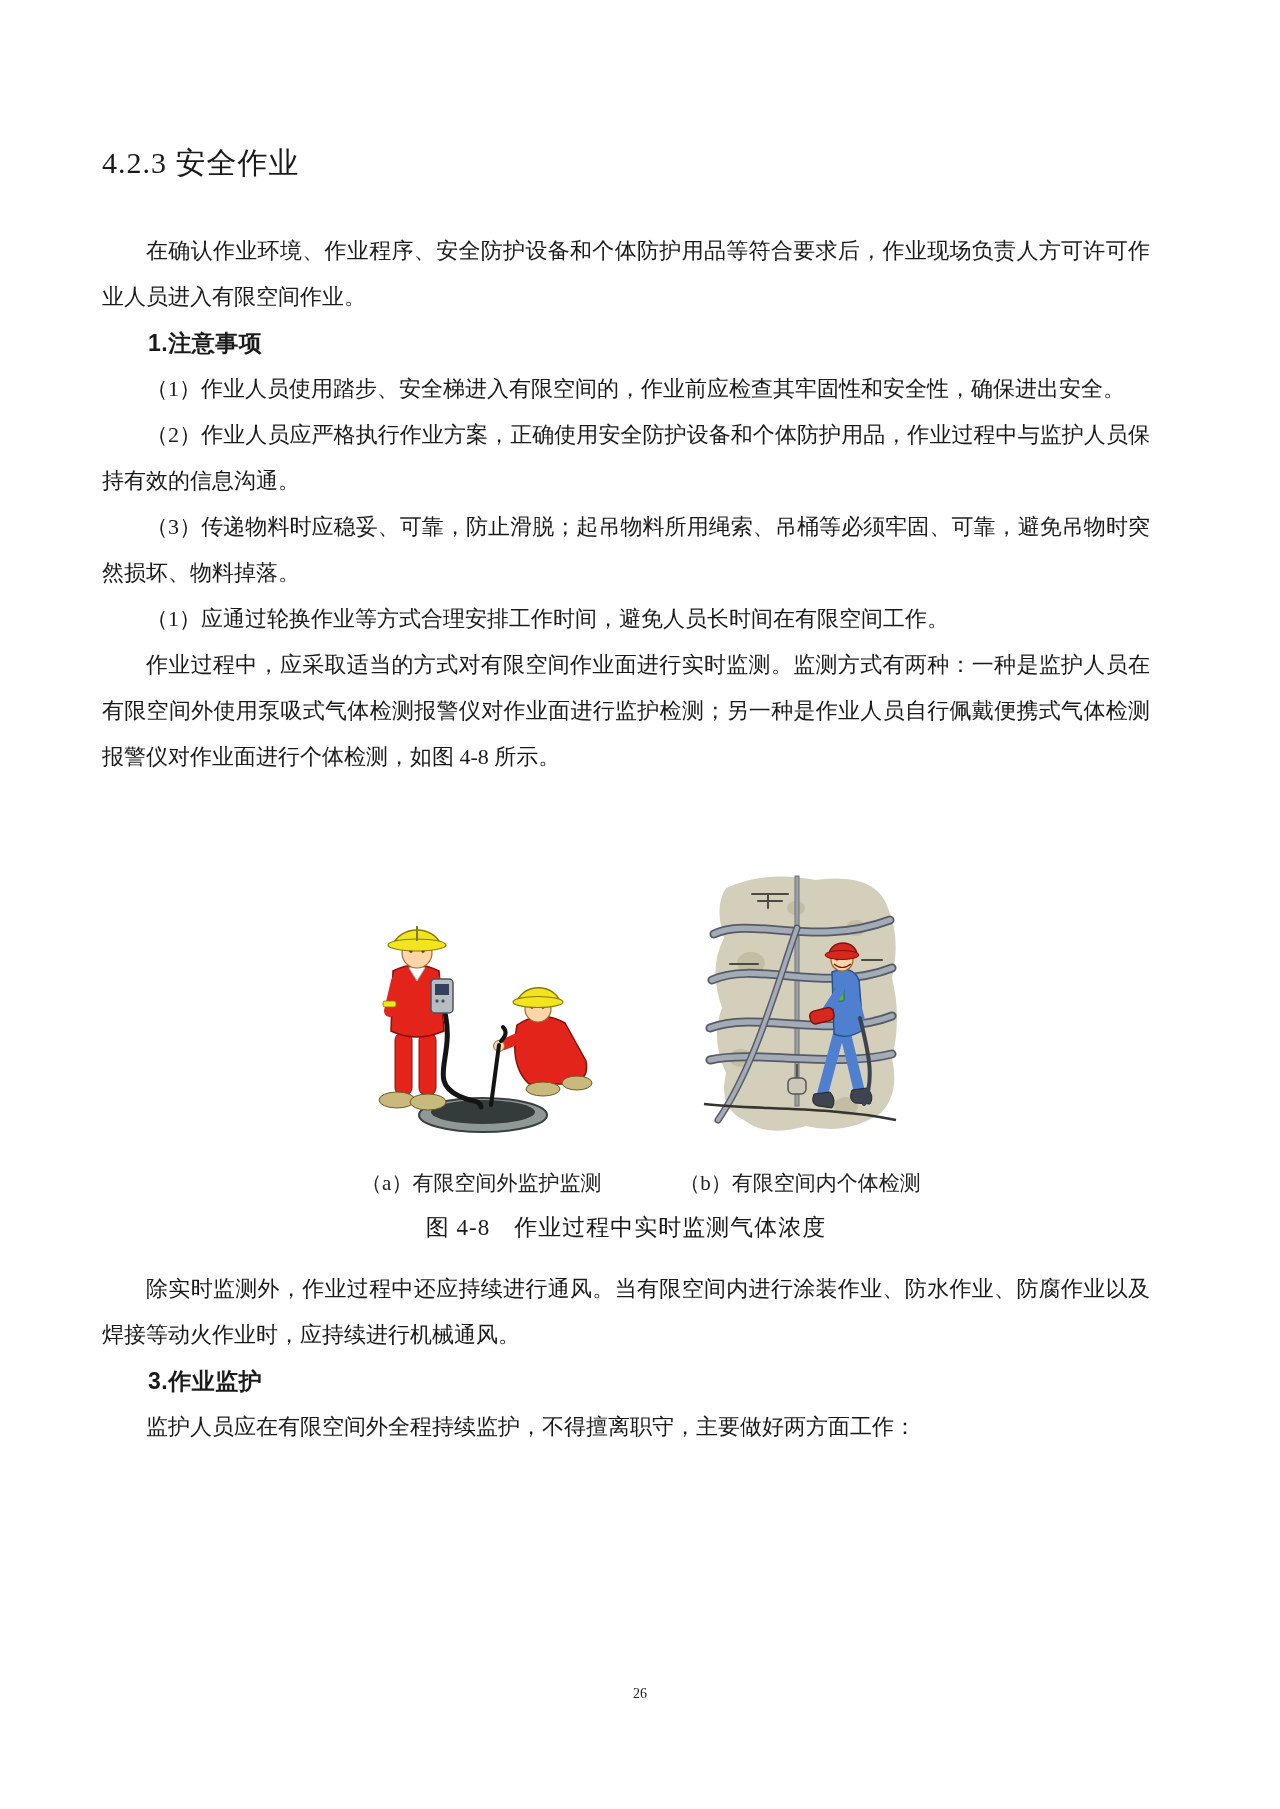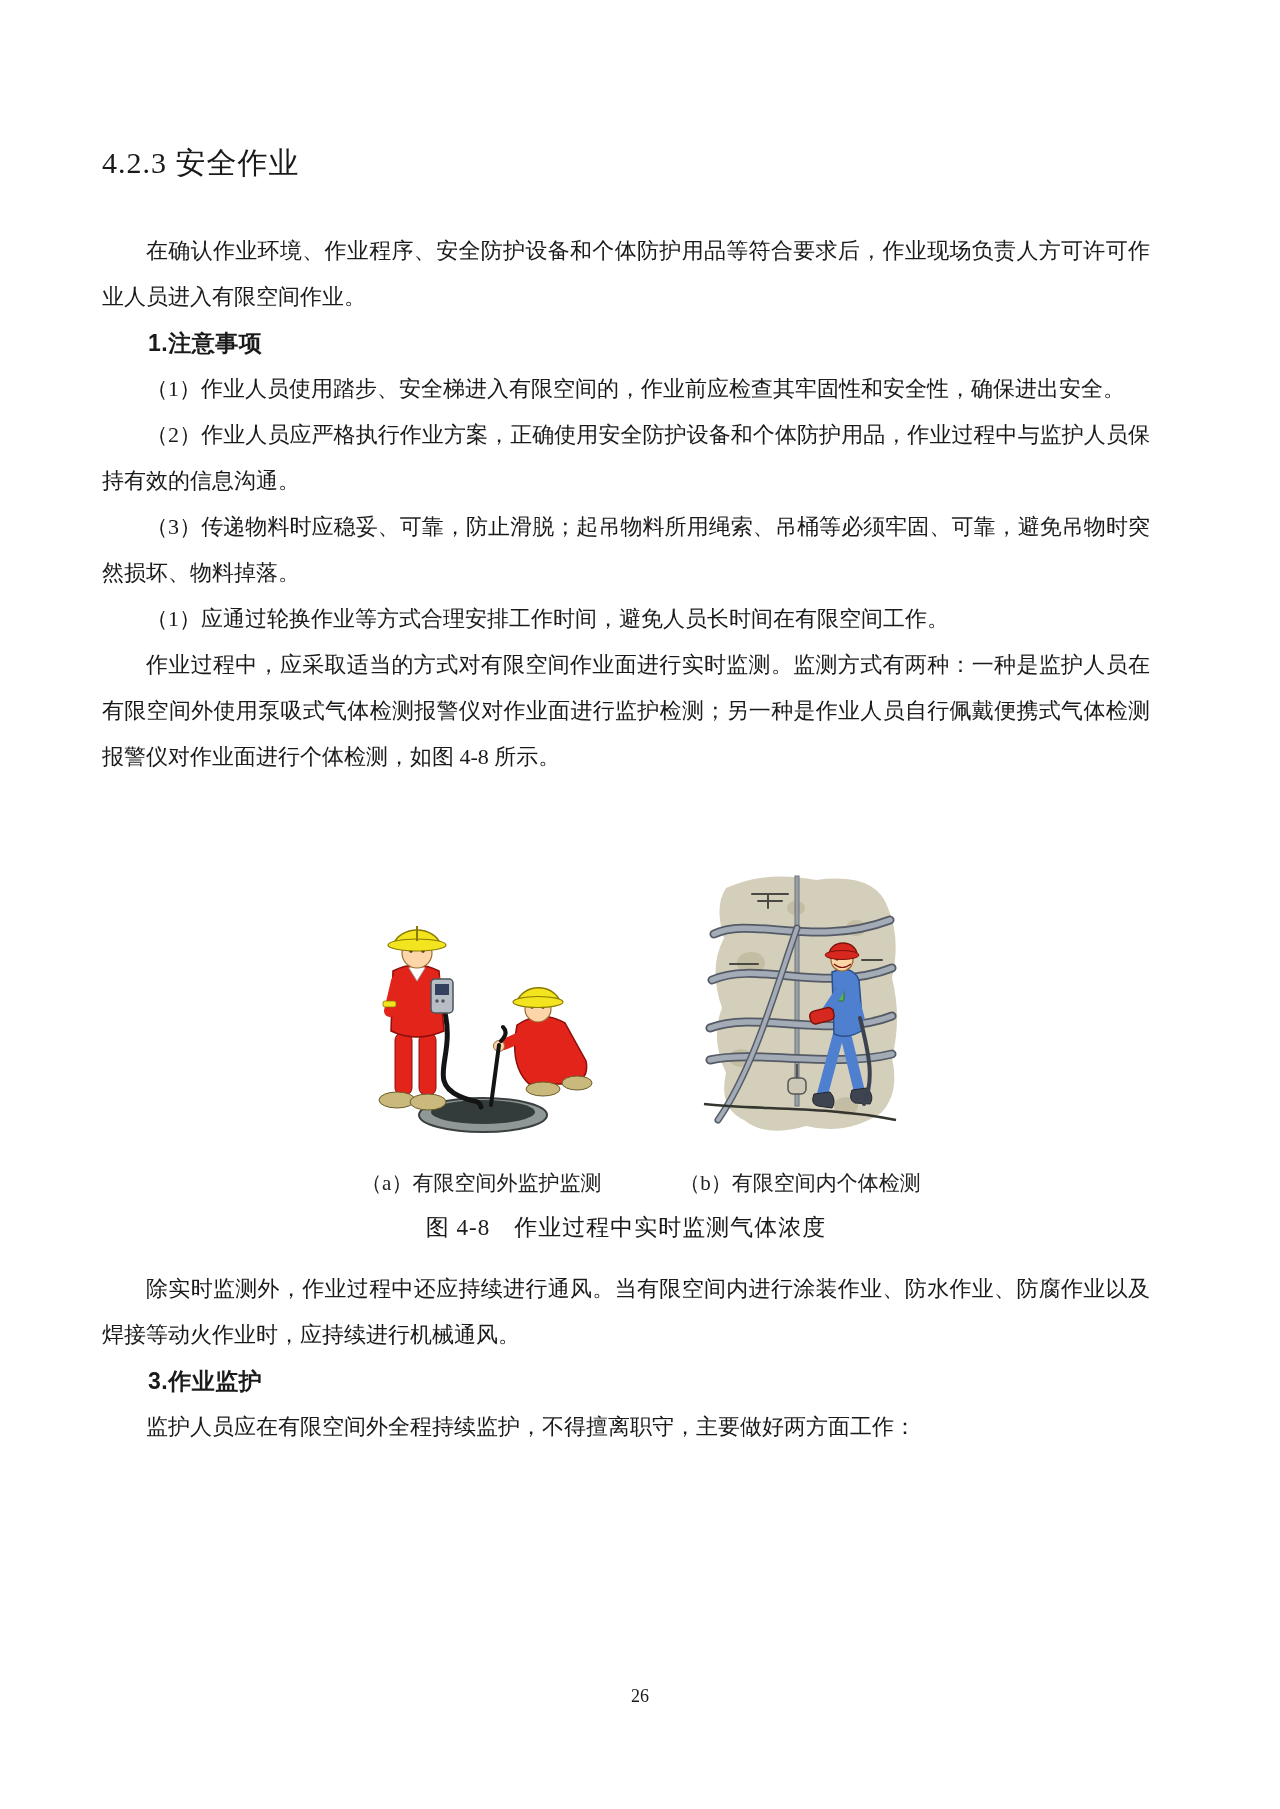--- a/index.html
+++ b/index.html
@@ -71,21 +71,21 @@
   }
   .after-figure {
     margin-top: 22px;
   }
   .page-number {
     position: absolute;
     left: 0;
     right: 0;
     top: 1686px;
     text-align: center;
-    font-size: 18px;
+    font-size: 14px;
     color: #1a1a1a;
   }
   svg { display: block; }
 </style>
 </head>
 <body>
 
 <div class="page">
 
   <h1 class="section-heading">4.2.3  安全作业</h1>

